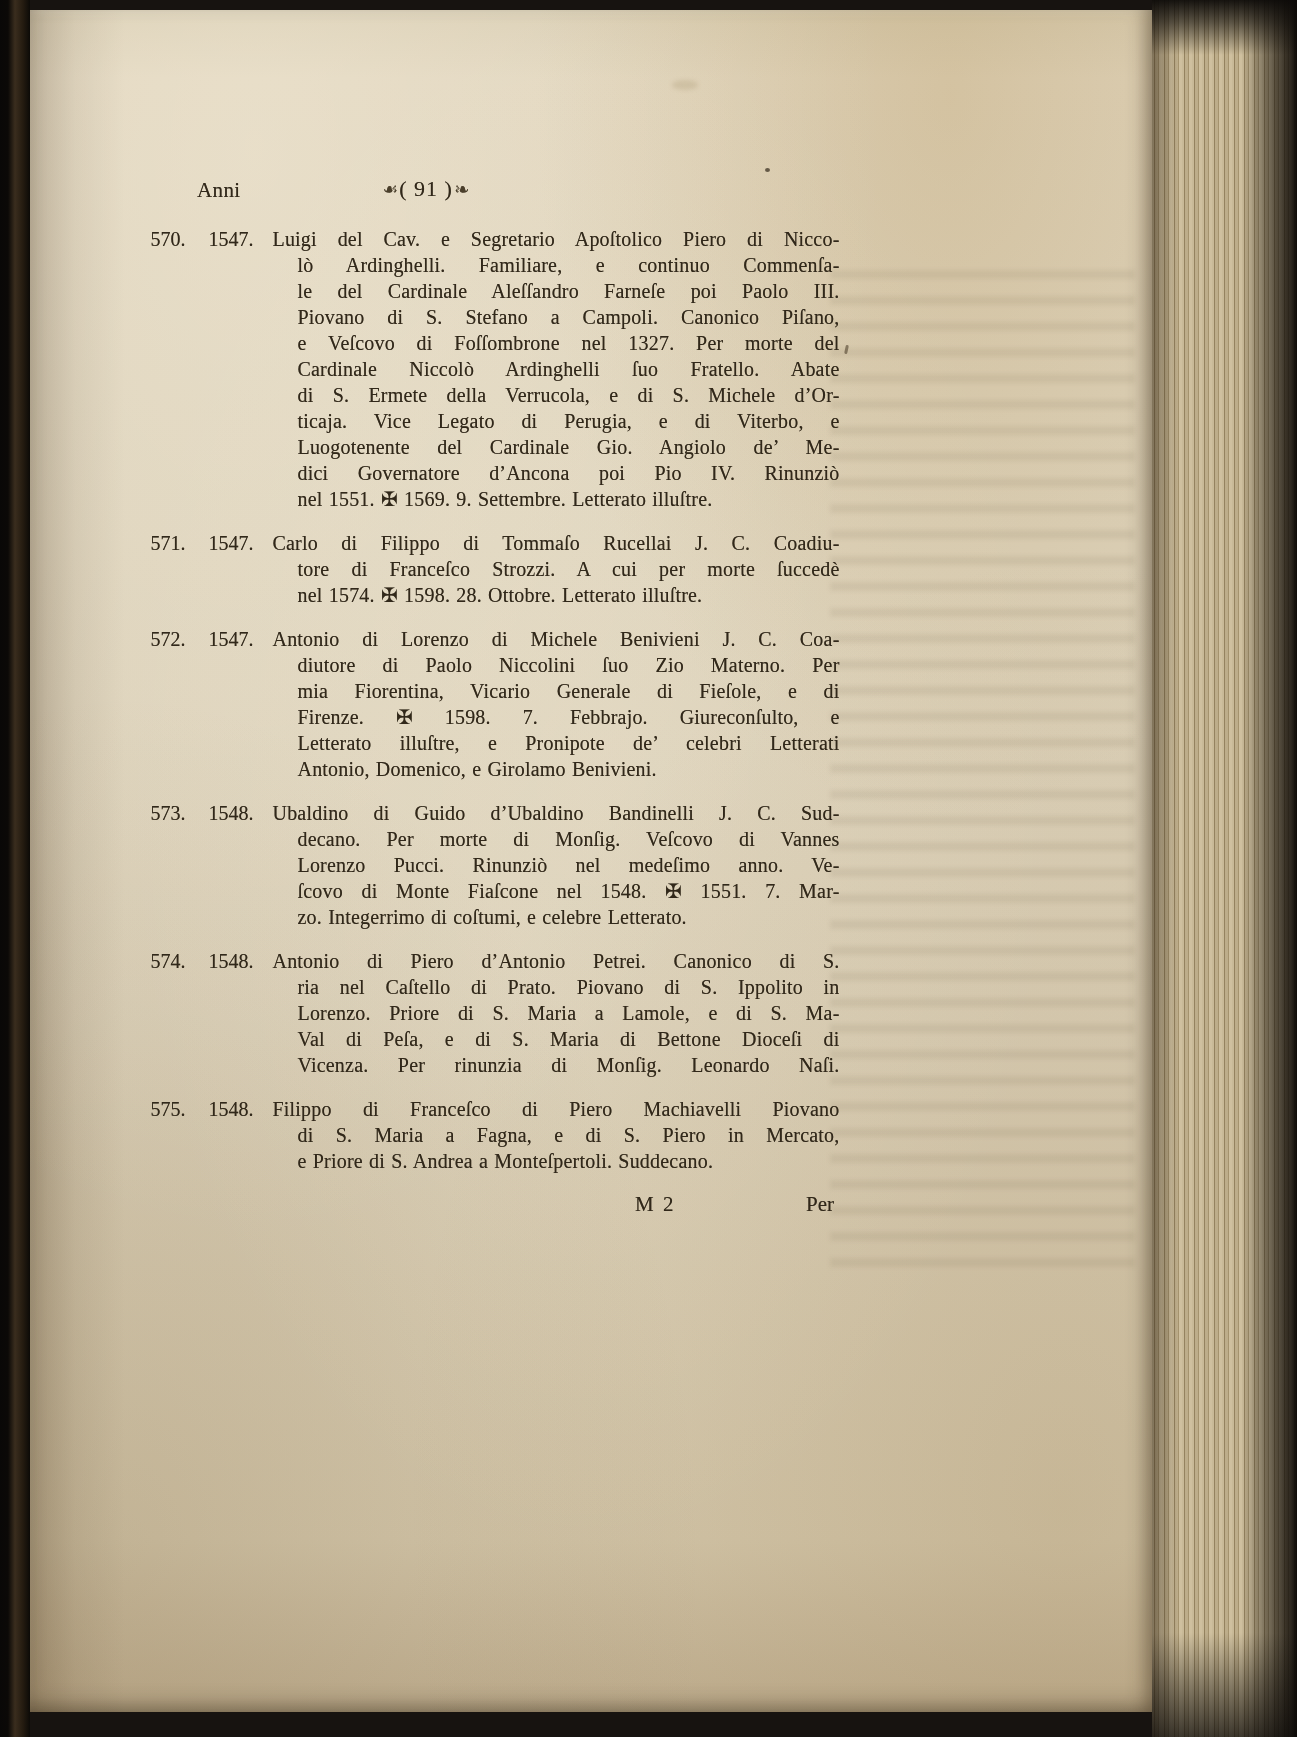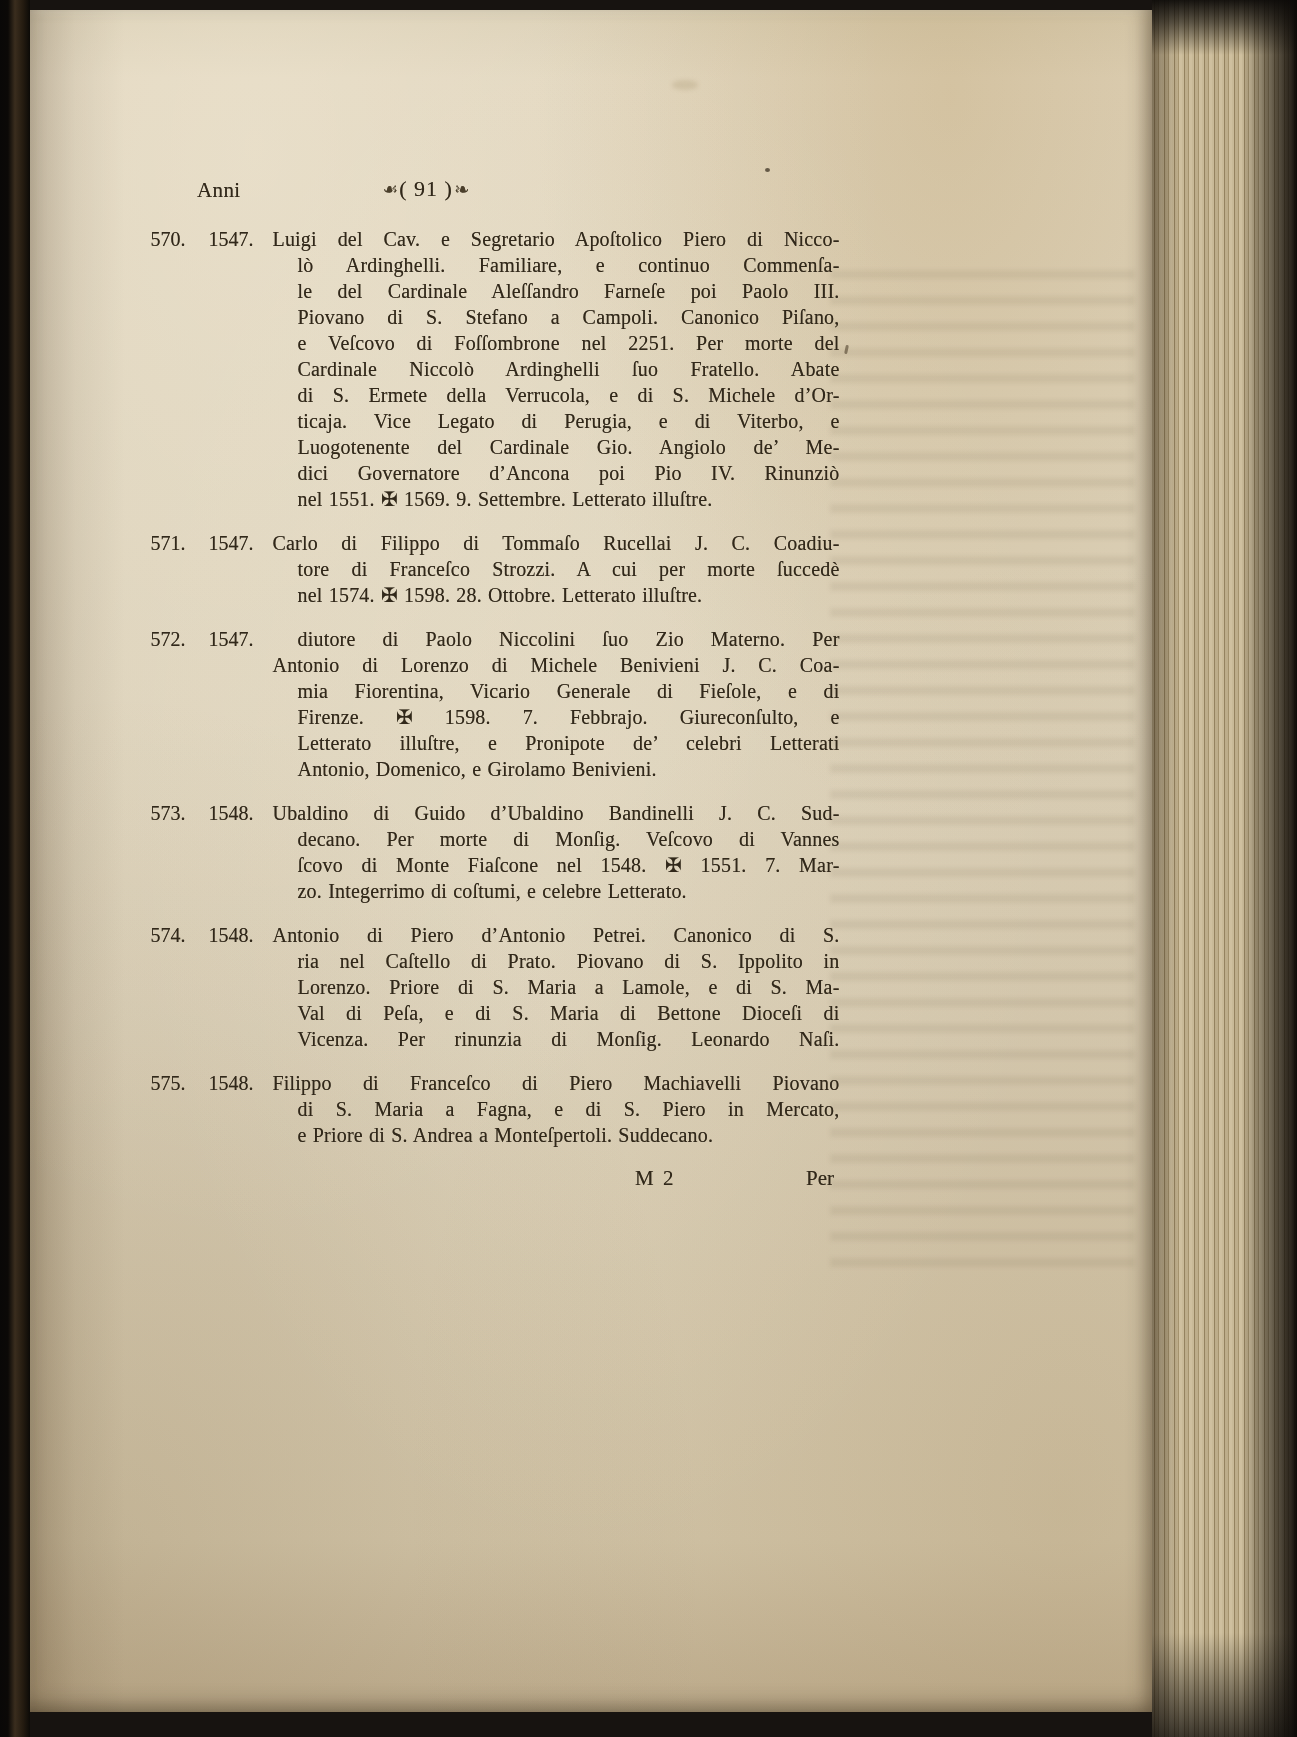--- a/index.html
+++ b/index.html
@@ -96,21 +96,21 @@
 
       <div id="entries">
           <div class="entry">
             <span class="e-num">570.</span>
             <span class="e-year">1547.</span>
             <div class="e-text">
               <div class="line just">Luigi del Cav. e Segretario Apoſtolico Piero di Nicco-</div>
               <div class="line cont just">lò Ardinghelli. Familiare, e continuo Commenſa-</div>
               <div class="line cont just">le del Cardinale Aleſſandro Farneſe poi Paolo III.</div>
               <div class="line cont just">Piovano di S. Stefano a Campoli. Canonico Piſano,</div>
-              <div class="line cont just">e Veſcovo di Foſſombrone nel 2251. Per morte del</div>
+              <div class="line cont just">e Veſcovo di Foſſombrone nel 1327. Per morte del</div>
               <div class="line cont just">Cardinale Niccolò Ardinghelli ſuo Fratello. Abate</div>
               <div class="line cont just">di S. Ermete della Verrucola, e di S. Michele d’Or-</div>
               <div class="line cont just">ticaja. Vice Legato di Perugia, e di Viterbo, e</div>
               <div class="line cont just">Luogotenente del Cardinale Gio. Angiolo de’ Me-</div>
               <div class="line cont just">dici Governatore d’Ancona poi Pio IV. Rinunziò</div>
               <div class="line cont">nel 1551. ✠ 1569. 9. Settembre. Letterato illuſtre.</div>
             </div>
           </div>
           <div class="entry">
             <span class="e-num">571.</span>
@@ -118,34 +118,35 @@
             <div class="e-text">
               <div class="line just">Carlo di Filippo di Tommaſo Rucellai J. C. Coadiu-</div>
               <div class="line cont just">tore di Franceſco Strozzi. A cui per morte ſuccedè</div>
               <div class="line cont">nel 1574. ✠ 1598. 28. Ottobre. Letterato illuſtre.</div>
             </div>
           </div>
           <div class="entry">
             <span class="e-num">572.</span>
             <span class="e-year">1547.</span>
             <div class="e-text">
+              <div class="line just">Antonio di Lorenzo di Michele Benivieni J. C. Coa-</div>
               <div class="line cont just">diutore di Paolo Niccolini ſuo Zio Materno. Per</div>
-              <div class="line just">Antonio di Lorenzo di Michele Benivieni J. C. Coa-</div>
               <div class="line cont just">mia Fiorentina, Vicario Generale di Fieſole, e di</div>
               <div class="line cont just">Firenze. ✠ 1598. 7. Febbrajo. Giureconſulto, e</div>
               <div class="line cont just">Letterato illuſtre, e Pronipote de’ celebri Letterati</div>
               <div class="line cont">Antonio, Domenico, e Girolamo Benivieni.</div>
             </div>
           </div>
           <div class="entry">
             <span class="e-num">573.</span>
             <span class="e-year">1548.</span>
             <div class="e-text">
               <div class="line just">Ubaldino di Guido d’Ubaldino Bandinelli J. C. Sud-</div>
               <div class="line cont just">decano. Per morte di Monſig. Veſcovo di Vannes</div>
+              <div class="line cont just">Lorenzo Pucci. Rinunziò nel medeſimo anno. Ve-</div>
               <div class="line cont just">ſcovo di Monte Fiaſcone nel 1548. ✠ 1551. 7. Mar-</div>
               <div class="line cont">zo. Integerrimo di coſtumi, e celebre Letterato.</div>
             </div>
           </div>
           <div class="entry">
             <span class="e-num">574.</span>
             <span class="e-year">1548.</span>
             <div class="e-text">
               <div class="line just">Antonio di Piero d’Antonio Petrei. Canonico di S.</div>
               <div class="line cont just">ria nel Caſtello di Prato. Piovano di S. Ippolito in</div>

